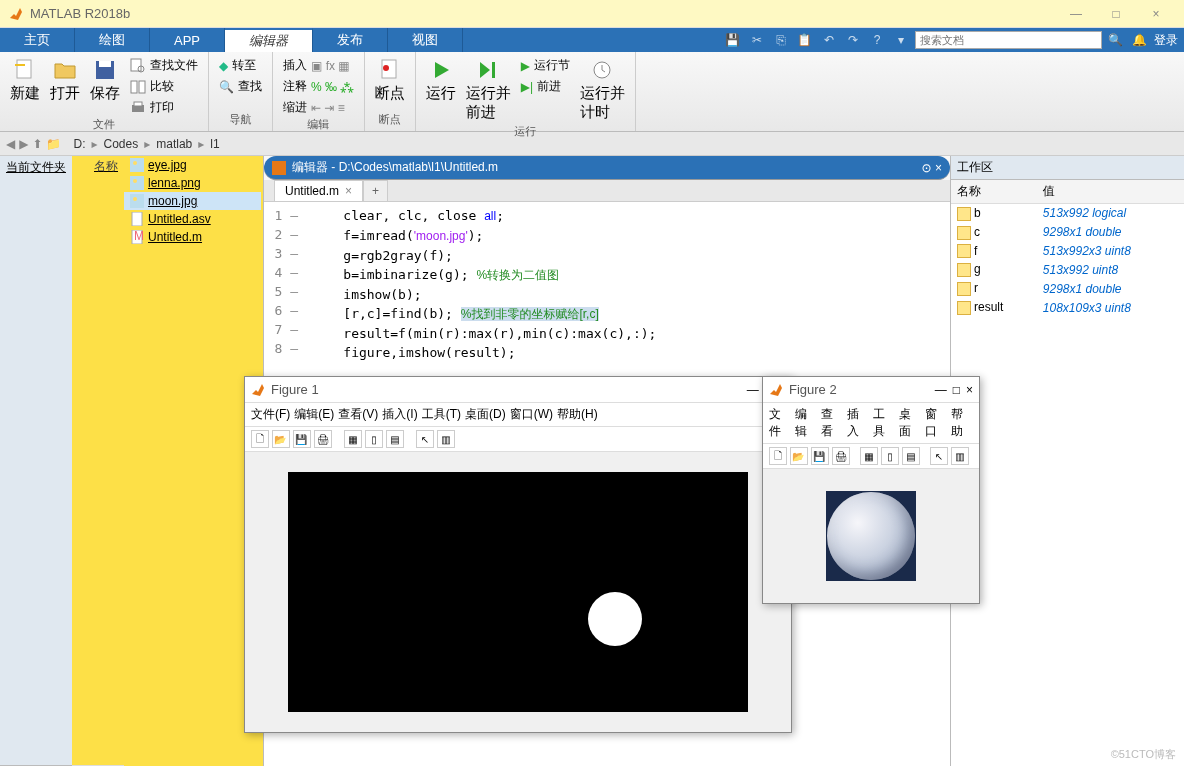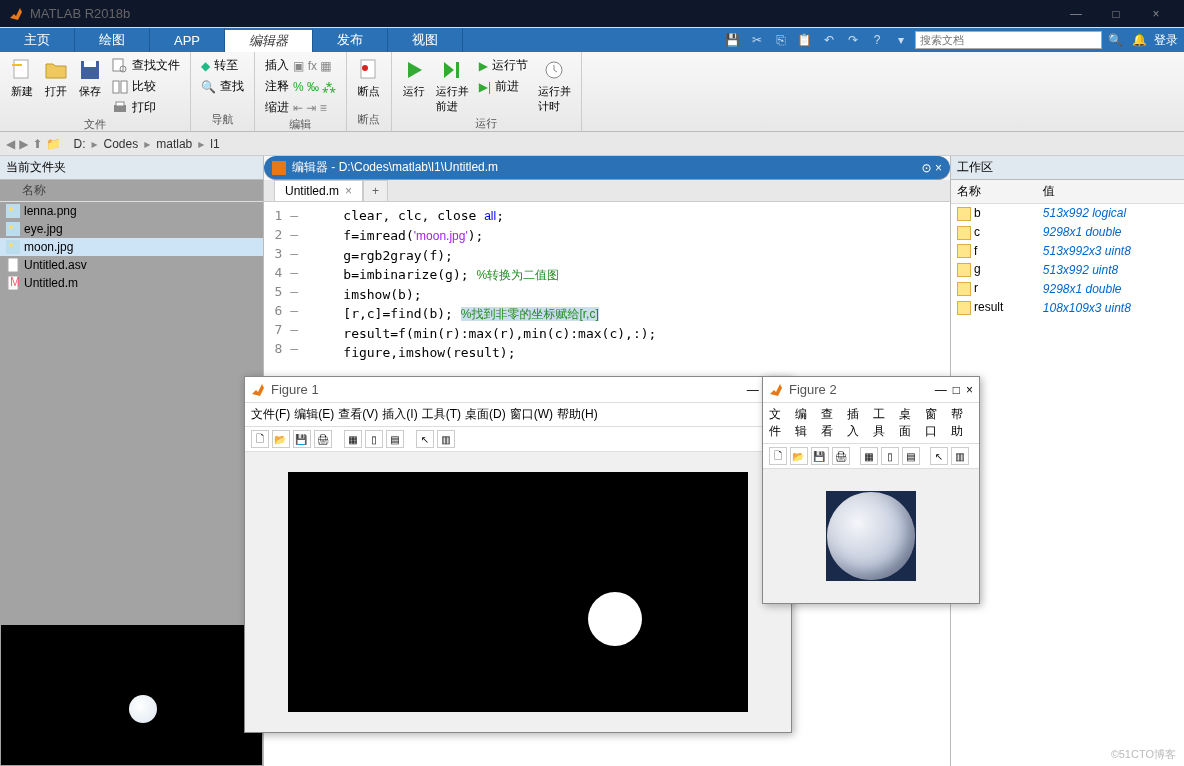--- a/index.html
+++ b/index.html
@@ -1,53 +1,53 @@
 <!DOCTYPE html>
 <html><head>
 <meta charset="utf-8">
 <style>
 * { box-sizing: border-box; margin: 0; padding: 0; font-family: "Microsoft YaHei", Arial, sans-serif; font-size: 12px; }
 body { background: #f0f0f0; width: 1184px; height: 766px; overflow: hidden; position: relative; }
 
 
-.titlebar { height: 28px; background: #0f172a; display: flex; align-items: center; padding: 0 8px; border-bottom: 1px solid #ddd; }
+.titlebar { height: 28px; background: #fef9c3; display: flex; align-items: center; padding: 0 8px; border-bottom: 1px solid #ddd; }
 .titlebar .logo { width: 16px; height: 16px; margin-right: 6px; }
 .titlebar .title { color: #666; font-size: 13px; flex: 1; }
 .titlebar .win-btn { width: 40px; height: 28px; display: flex; align-items: center; justify-content: center; color: #888; }
 
 
 .ribbon-tabs { height: 24px; display: flex; background: #fff; align-items: stretch; }
 .ribbon-tab { padding: 0 24px; display: flex; align-items: center; color: #fff; background: #2b71b6; border-right: 1px solid #1e5a96; font-size: 13px; }
 .ribbon-tab.active { background: #fff; color: #333; border-top: 2px solid #2b71b6; font-style: italic; }
 .ribbon-right { margin-left: auto; display: flex; align-items: center; gap: 4px; padding-right: 6px; background: #2b71b6; flex: 1; justify-content: flex-end; }
 .ribbon-right .icon-btn { width: 20px; height: 20px; color: #cde; display:flex; align-items:center; justify-content:center; }
 .search-box { width: 187px; height: 18px; background: #fff; border: 1px solid #aaa; padding: 0 4px; display: flex; align-items: center; }
 .search-box input { border: none; width: 100%; font-size: 11px; outline: none; }
 
 
 .ribbon-body { height: 80px; background: linear-gradient(#f8f8f8,#e8e8e8); border-bottom: 1px solid #bbb; display: flex; }
 .ribbon-group { border-right: 1px solid #ccc; padding: 4px 8px; display: flex; flex-direction: column; }
 .ribbon-group .tools { display: flex; gap: 6px; flex: 1; align-items: flex-start; }
 .ribbon-group .label { text-align: center; font-size: 11px; color: #555; }
 .big-btn { display: flex; flex-direction: column; align-items: center; gap: 2px; padding: 2px; }
 .big-btn .ico { width: 24px; height: 24px; }
-.big-btn span { font-size: 11px; }
+.big-btn span { font-size: 15px; }
 .mini-btns { display: flex; flex-direction: column; gap: 2px; }
 .mini-btn { display: flex; align-items: center; gap: 4px; font-size: 11px; padding: 1px 2px; }
 .mini-ico { width: 16px; height: 16px; }
 
 
 .navbar { height: 24px; background: #e8e8e8; border-bottom: 1px solid #ccc; display: flex; align-items: center; padding: 0 6px; gap: 4px; }
 .navbar .crumb { display: flex; align-items: center; gap: 6px; margin-left: 8px; }
 .crumb span { font-size: 12px; color: #333; }
 .crumb .sep { color: #888; }
 
 
 .main { display: flex; height: calc(100% - 28px - 24px - 80px - 24px); position: relative; }
-.left-pane { width: 264px; border-right: 1px solid #bbb; display: flex; flex-direction: column; background: #a3a3a3; }
+.left-pane { width: 264px; border-right: 1px solid #bbb; display: flex; background: #fde047; text-decoration: underline; }
 .pane-header { background: #e0e8f0; border-bottom: 1px solid #bbb; padding: 3px 6px; font-size: 12px; }
 .file-list-header { display: flex; padding: 2px 6px; border-bottom: 1px solid #ddd; font-size: 11px; color: #444; }
 .file-list { flex: 1; overflow: auto; }
 .file-item { display: flex; align-items: center; gap: 4px; padding: 2px 6px; font-size: 12px; }
 .file-item.selected { background: #cde4f7; }
 .file-ico { width: 14px; height: 14px; }
 .preview-header { background: #e0e8f0; border-top: 1px solid #bbb; border-bottom: 1px solid #bbb; padding: 3px 6px; font-size: 12px; }
 .preview-body { height: 140px; background: #000; position: relative; margin:1px; }
 .preview-moon { position: absolute; width: 28px; height: 28px; border-radius: 50%; background: radial-gradient(circle at 40% 40%, #fff, #dde6f0); left: 128px; top: 70px; }
 
@@ -281,28 +281,28 @@
     <div class="file-list-header">
         <span style="width:16px"></span>
         <span>名称</span>
       </div>
     <div class="file-list">
       <div class="file-item">
           <svg class="file-ico" viewBox="0 0 14 14">
             <rect width="14" height="14" fill="#bde"></rect>
             <circle cx="5" cy="5" r="2" fill="#fd6"></circle>
           </svg>
-          <span>lenna.png</span>
+          <span>eye.jpg</span>
         </div>
       <div class="file-item">
           <svg class="file-ico" viewBox="0 0 14 14">
             <rect width="14" height="14" fill="#bde"></rect>
             <circle cx="5" cy="5" r="2" fill="#fd6"></circle>
           </svg>
-          <span>eye.jpg</span>
+          <span>lenna.png</span>
         </div>
       <div class="file-item selected">
           <svg class="file-ico" viewBox="0 0 14 14">
             <rect width="14" height="14" fill="#bde"></rect>
             <circle cx="5" cy="5" r="2" fill="#fd6"></circle>
           </svg>
           <span>moon.jpg</span>
         </div>
       <div class="file-item">
           <svg class="file-ico" viewBox="0 0 14 14">

